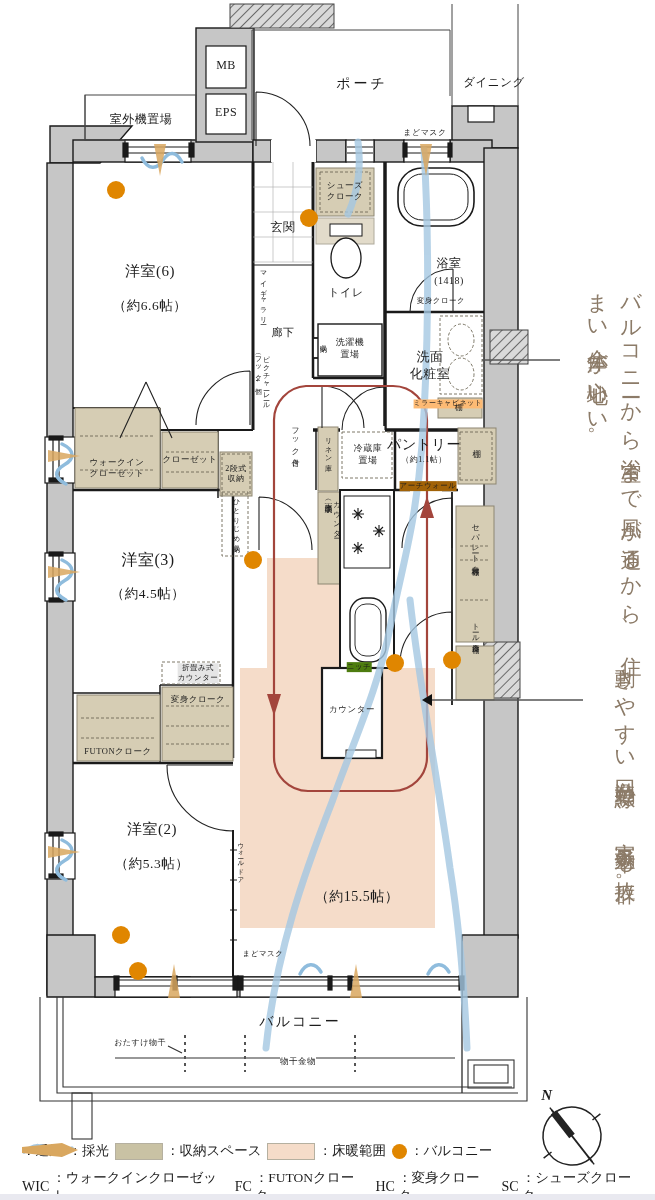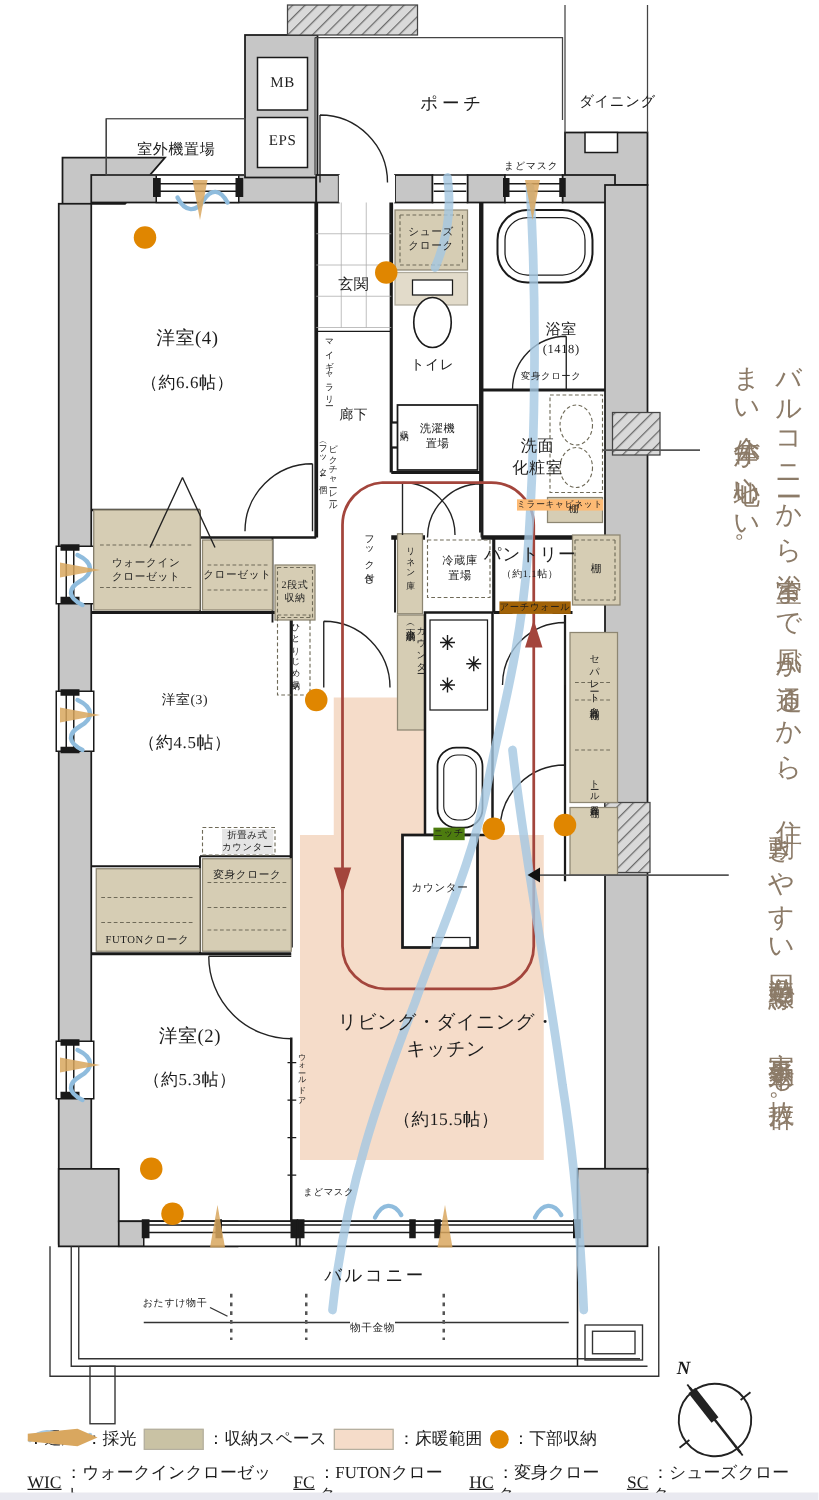--- a/index.html
+++ b/index.html
@@ -10,21 +10,21 @@
        color:#1c1c1c;line-height:1.3;letter-spacing:0.5px;}
   .vlbl{position:absolute;writing-mode:vertical-rl;transform:translate(-50%,0);
         white-space:pre-line;color:#1c1c1c;letter-spacing:1px;line-height:1.15;}
   .anno{position:absolute;writing-mode:vertical-rl;color:#8c7b68;font-size:21px;
         letter-spacing:3px;line-height:1.6;}
   #legend{position:absolute;left:22px;top:1142px;width:616px;color:#1c1c1c;}
   .leg-row{display:flex;align-items:center;gap:6px;margin-bottom:9px;}
   .leg-item{display:flex;align-items:center;gap:3px;font-size:13.5px;}
   .leg-box{width:46px;height:15px;border:1px solid #b5b0a0;}
   .leg-dot{width:15px;height:15px;border-radius:50%;}
-  .leg-abbr{font-size:14px;text-decoration:underline;}
+  .leg-abbr{font-size:14px;}
   .bottom-strip{position:absolute;left:0;top:1194px;width:655px;height:6px;background:#e9e9f0;}
 </style>
 </head>
 <body>
 
 <div id="stage">
 
 <svg width="655" height="1200" viewBox="0 0 655 1200">
   <defs>
     <pattern id="hatch" width="7" height="7" patternUnits="userSpaceOnUse" patternTransform="rotate(45)">
@@ -300,29 +300,29 @@
 <div class="lbl" style="left:430px;top:366px;font-size:13px">洗面
 化粧室</div>
 <div class="lbl" style="left:448px;top:404px;font-size:7px;background:#fdba74">ミラーキャビネット</div>
 <div class="lbl" style="left:459px;top:408px;font-size:8px">棚</div>
 <div class="lbl" style="left:283px;top:332px;font-size:11px">廊下</div>
 <div class="vlbl" style="left:323px;top:339px;font-size:7px">収納</div>
 <div class="vlbl" style="left:263px;top:266px;font-size:7px">マイギャラリー</div>
 <div class="vlbl" style="left:262px;top:350px;font-size:7px;height:82px">ピクチャーレール
 （フック4個）</div>
 
-<div class="lbl" style="left:150px;top:272px;font-size:15px">洋室(4)</div>
+<div class="lbl" style="left:150px;top:272px;font-size:15px">洋室(6)</div>
 <div class="lbl" style="left:150px;top:306px;font-size:13.5px">（約6.6帖）</div>
-<div class="lbl" style="left:117px;top:456px;font-size:8.5px">ウォークイン
+<div class="lbl" style="left:117px;top:468px;font-size:8.5px">ウォークイン
 クローゼット</div>
 <div class="lbl" style="left:190px;top:460px;font-size:8.5px">クローゼット</div>
 <div class="lbl" style="left:236px;top:474px;font-size:8px">2段式
 収納</div>
 
-<div class="lbl" style="left:148px;top:560px;font-size:11px">洋室(3)</div>
+<div class="lbl" style="left:148px;top:560px;font-size:16px">洋室(3)</div>
 <div class="lbl" style="left:148px;top:594px;font-size:13.5px">（約4.5帖）</div>
 <div class="vlbl" style="left:236px;top:494px;font-size:7px">ひとりじめ収納</div>
 
 <div class="vlbl" style="left:295px;top:422px;font-size:8px">フック付き</div>
 <div class="vlbl" style="left:328px;top:432px;font-size:7px">リネン庫</div>
 <div class="lbl" style="left:368px;top:455px;font-size:9px">冷蔵庫
 置場</div>
 <div class="lbl" style="left:424px;top:445px;font-size:14px">パントリー</div>
 <div class="lbl" style="left:424px;top:460px;font-size:8px">（約1.1帖）</div>
 <div class="lbl" style="left:477px;top:455px;font-size:8.5px">棚</div>
@@ -336,22 +336,20 @@
 
 <div class="lbl" style="left:198px;top:673px;font-size:7.5px;background:#e5e5e5">折畳み式
 カウンター</div>
 <div class="lbl" style="left:198px;top:700px;font-size:8.5px">変身クローク</div>
 <div class="lbl" style="left:118px;top:752px;font-size:8.5px">FUTONクローク</div>
 <div class="vlbl" style="left:241px;top:838px;font-size:6.5px">ウォールドア</div>
 
 <div class="lbl" style="left:152px;top:830px;font-size:15px">洋室(2)</div>
 <div class="lbl" style="left:152px;top:864px;font-size:13.5px">（約5.3帖）</div>
 
-<div class="lbl" style="left:357px;top:830px;font-size:15px;line-height:1.45">リビング・ダイニング・
-キッチン</div>
 <div class="lbl" style="left:357px;top:897px;font-size:14px">（約15.5帖）</div>
 
 <div class="lbl" style="left:263px;top:954px;font-size:7.5px">まどマスク</div>
 <div class="lbl" style="left:300px;top:1022px;font-size:14px;letter-spacing:2px">バルコニー</div>
 <div class="lbl" style="left:140px;top:1043px;font-size:8px">おたすけ物干</div>
 <div class="lbl" style="left:298px;top:1062px;font-size:8.5px;background:#fff">物干金物</div>
 
 <div class="anno" style="right:8px;top:278px;height:378px">バルコニーから浴室まで風が通るから、住まい全体が心地いい。</div>
 <div class="anno" style="right:14px;top:652px;height:272px">動きやすい回遊動線で、家事効率も抜群。</div>
 
@@ -374,21 +372,21 @@
     <span class="leg-item">
       <span class="leg-box" style="background:#c9c2a4"></span>
       <span>：収納スペース</span>
     </span>
     <span class="leg-item">
       <span class="leg-box" style="background:#f5dcc9"></span>
       <span>：床暖範囲</span>
     </span>
     <span class="leg-item">
       <span class="leg-dot" style="background:#e08600"></span>
-      <span>：下部収納</span>
+      <span>：バルコニー</span>
     </span>
   </div>
   <div class="leg-row">
     <span class="leg-item">
       <span class="leg-abbr">WIC</span>
       <span>：ウォークインクローゼット</span>
     </span>
     <span class="leg-item" style="margin-left:8px">
       <span class="leg-abbr">FC</span>
       <span>：FUTONクローク</span>

